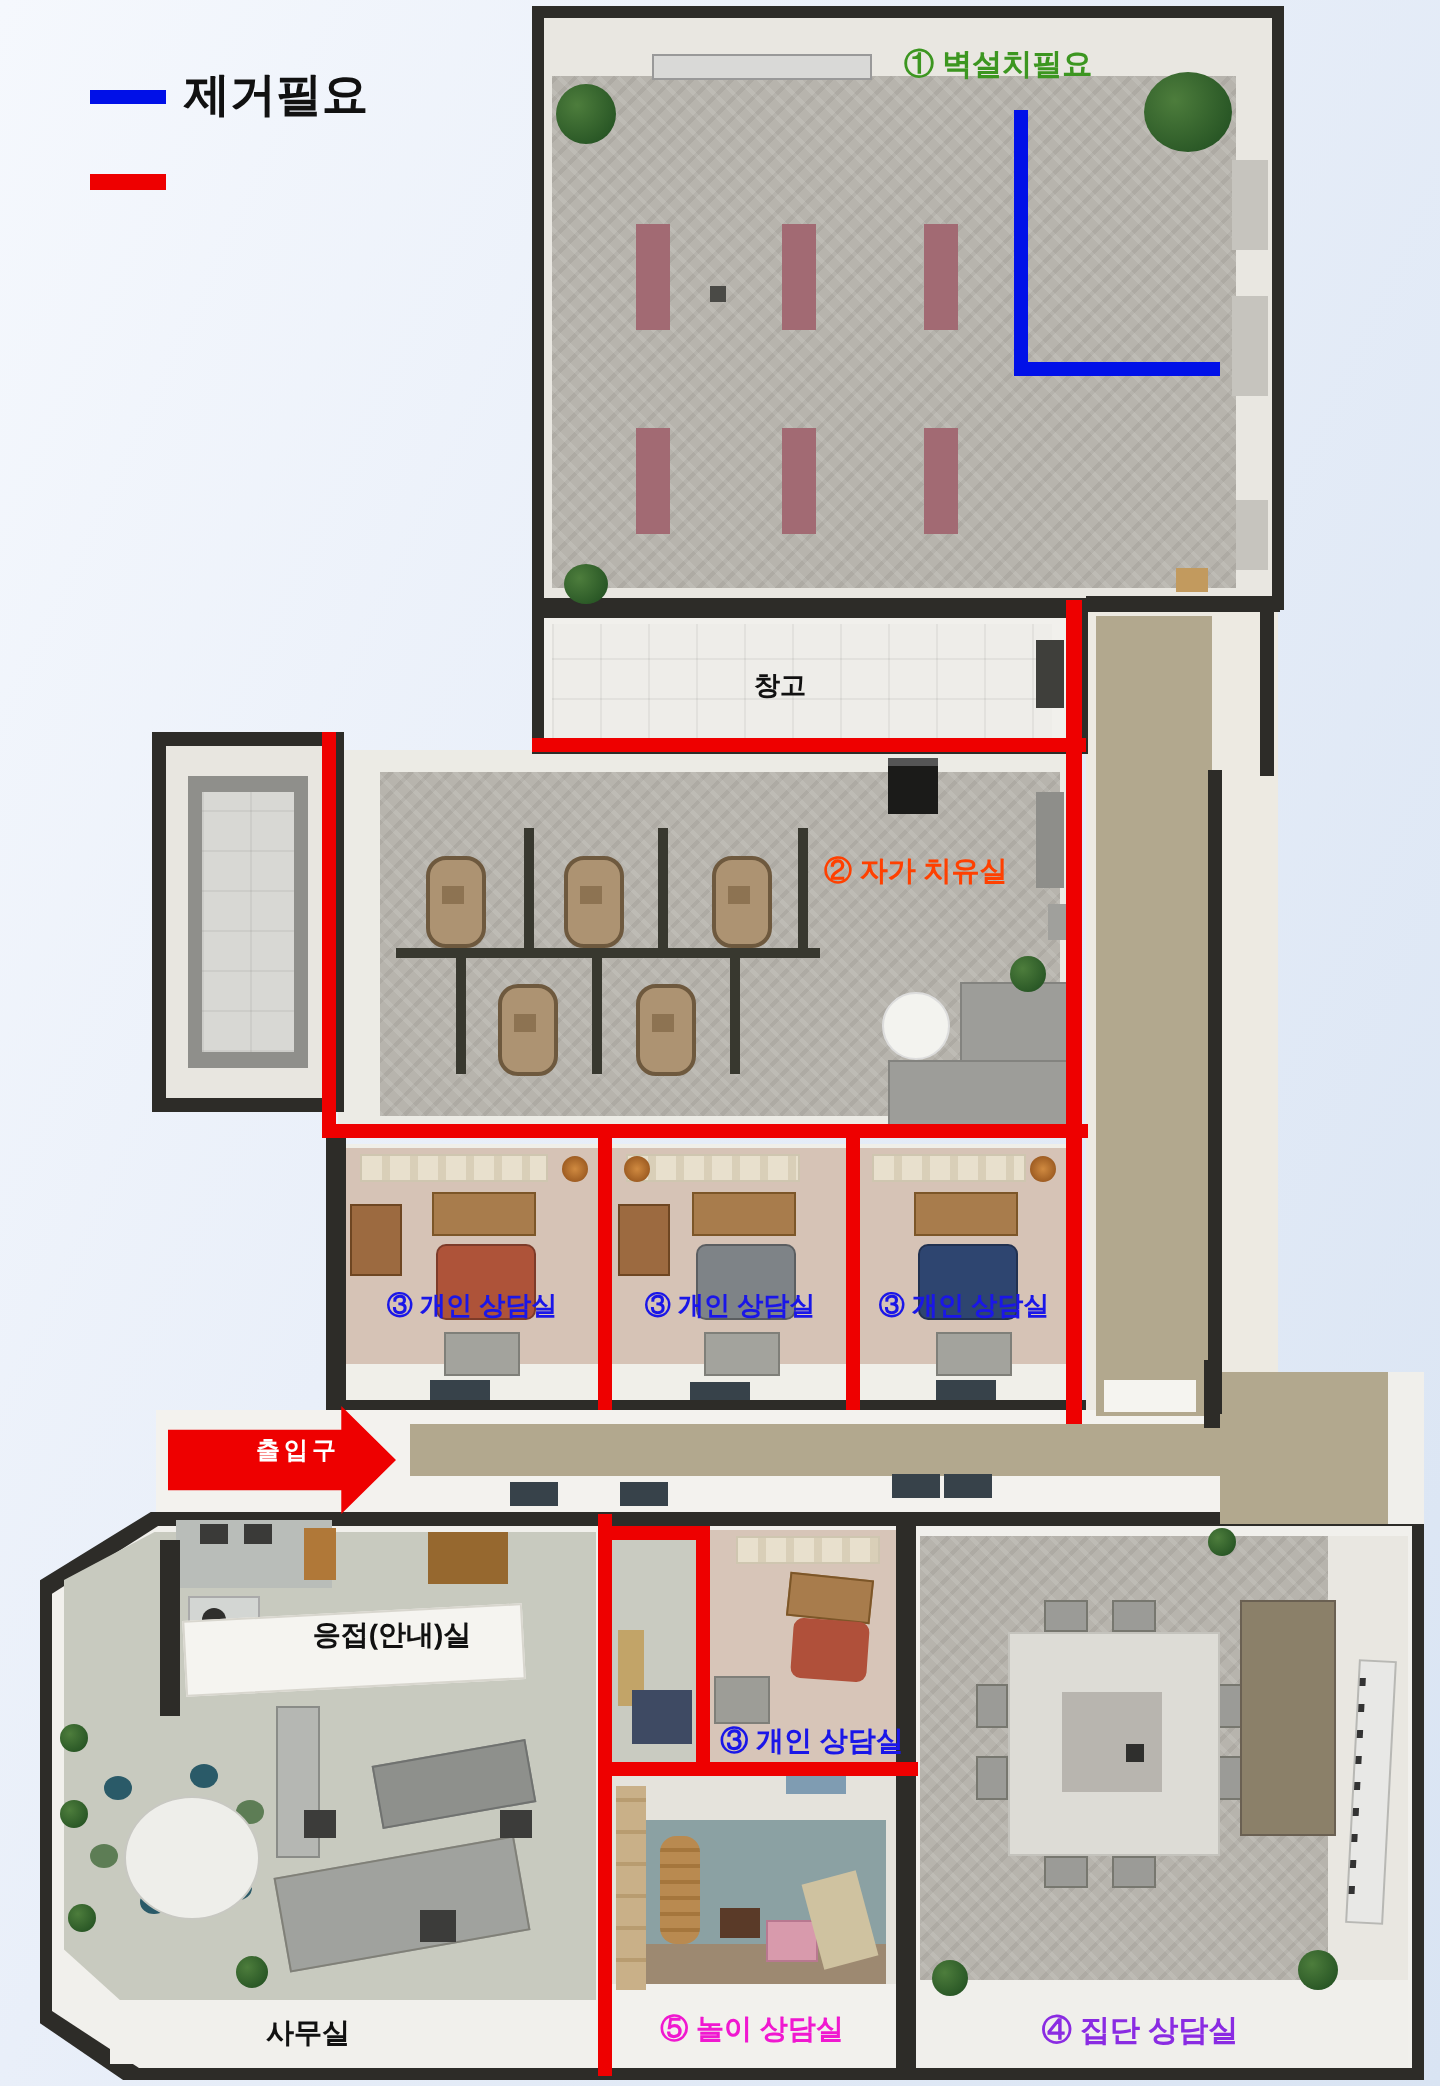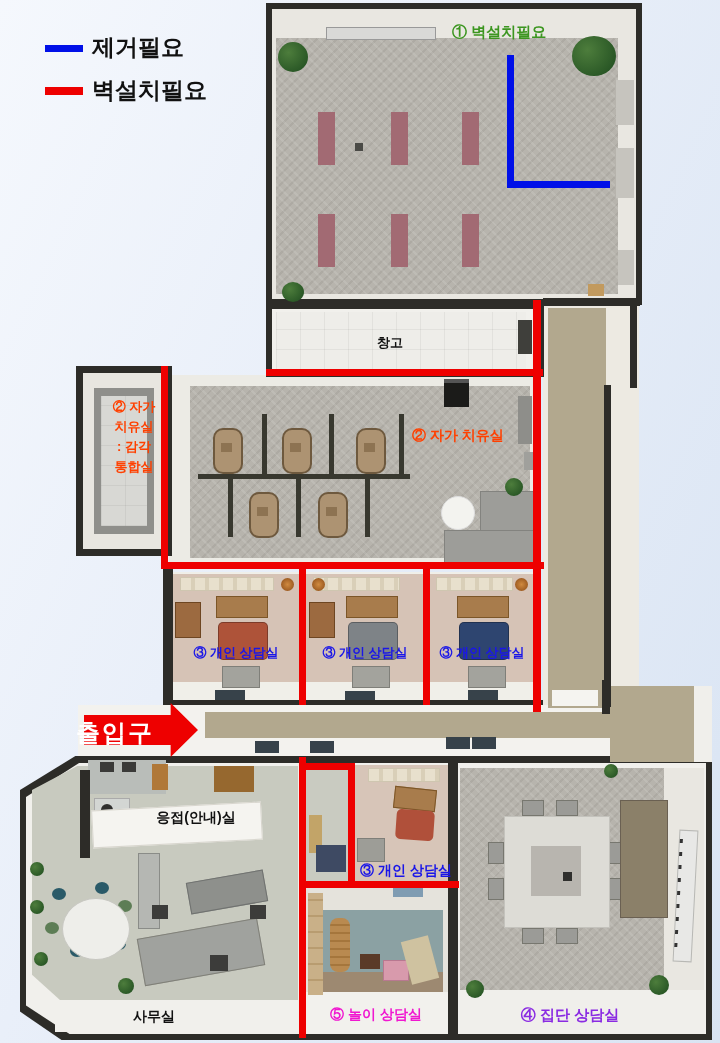--- a/index.html
+++ b/index.html
@@ -42,21 +42,20 @@
 </style>
 </head>
 <body>
 
 <div class="stage">
 
   <div class="abs" style="left:40px;top:25px;width:220px;height:90px;z-index:70;">
     <div class="abs" style="left:5px;top:20px;width:38px;height:7px;background:#0010e8;"></div>
     <div class="lbl" style="left:52px;top:7px;font-size:23px;color:#111;">제거필요</div>
     <div class="abs" style="left:5px;top:62px;width:38px;height:8px;background:#ee0000;"></div>
-    <div class="lbl" style="left:52px;top:50px;font-size:23px;color:#111;">벽설치필요</div>
   </div>
 
   <div class="abs" style="left:266px;top:3px;width:376px;height:302px;background:#e9e7e1;border:6px solid #2d2c28;box-sizing:border-box;z-index:2;"></div>
   <div class="floor herr" style="left:276px;top:38px;width:342px;height:256px;z-index:3;"></div>
   <div class="furn" style="left:326px;top:27px;width:108px;height:11px;background:#d9d9d7;border:1px solid #999;"></div>
   <div class="lbl" style="left:452px;top:23px;font-size:15px;color:#3c9620;">① 벽설치필요</div>
   <div class="mat6" style="left:318px;top:112px;"></div>
   <div class="mat6" style="left:391px;top:112px;"></div>
   <div class="mat6" style="left:462px;top:112px;"></div>
   <div class="mat6" style="left:318px;top:214px;"></div>
@@ -81,26 +80,20 @@
   <div class="floor" style="left:543px;top:302px;width:96px;height:412px;background:#edeae2;"></div>
   <div class="floor" style="left:548px;top:308px;width:58px;height:400px;background:#b2a88e;z-index:2;"></div>
   <div class="wall" style="left:604px;top:385px;width:7px;height:322px;"></div>
   <div class="wall" style="left:630px;top:302px;width:7px;height:86px;"></div>
   <div class="wall" style="left:543px;top:298px;width:97px;height:8px;"></div>
   <div class="furn" style="left:552px;top:690px;width:46px;height:16px;background:#f5f4f0;z-index:3;"></div>
 
   <div class="abs" style="left:76px;top:366px;width:96px;height:190px;background:#e8e6e0;border:7px solid #2d2c28;box-sizing:border-box;z-index:2;"></div>
   <div class="floor" style="left:94px;top:388px;width:60px;height:146px;background:#8f8f8b;z-index:3;"></div>
   <div class="floor grid" style="left:101px;top:396px;width:46px;height:130px;background-color:#d8d8d4;z-index:4;"></div>
-  <div class="lbl" style="left:103px;top:397px;width:62px;text-align:center;font-size:13px;line-height:20px;color:#ff4000;">
-    <span style="display:block;">② 자가</span>
-    <span style="display:block;">치유실</span>
-    <span style="display:block;">: 감각</span>
-    <span style="display:block;">통합실</span>
-  </div>
 
   <div class="floor" style="left:169px;top:375px;width:368px;height:192px;background:#ecebe5;"></div>
   <div class="floor herr" style="left:190px;top:386px;width:340px;height:172px;z-index:2;"></div>
   <div class="part" style="left:198px;top:474px;width:212px;height:5px;"></div>
   <div class="part" style="left:262px;top:414px;width:5px;height:64px;"></div>
   <div class="part" style="left:329px;top:414px;width:5px;height:64px;"></div>
   <div class="part" style="left:399px;top:414px;width:5px;height:64px;"></div>
   <div class="part" style="left:228px;top:479px;width:5px;height:58px;"></div>
   <div class="part" style="left:296px;top:479px;width:5px;height:58px;"></div>
   <div class="part" style="left:365px;top:479px;width:5px;height:58px;"></div>
@@ -163,21 +156,21 @@
   <div class="floor" style="left:205px;top:712px;width:432px;height:26px;background:#b2a88e;z-index:3;"></div>
   <div class="floor" style="left:610px;top:686px;width:84px;height:76px;background:#b2a88e;z-index:3;"></div>
   <div class="floor" style="left:694px;top:686px;width:18px;height:76px;background:#f0efeb;z-index:3;"></div>
   <div class="wall" style="left:602px;top:680px;width:8px;height:34px;"></div>
   <div class="doormat" style="left:255px;top:741px;width:24px;height:12px;"></div>
   <div class="doormat" style="left:310px;top:741px;width:24px;height:12px;"></div>
   <div class="doormat" style="left:446px;top:737px;width:24px;height:12px;"></div>
   <div class="doormat" style="left:472px;top:737px;width:24px;height:12px;"></div>
 
   <div class="abs" style="left:84px;top:703px;width:114px;height:54px;background:#ee0000;z-index:60;clip-path:polygon(0 22%,76% 22%,76% 0,100% 50%,76% 100%,76% 78%,0 78%);"></div>
-  <div class="lbl" style="left:76px;top:717px;width:80px;text-align:left;font-size:24px;letter-spacing:2px;color:#ffffff;z-index:61;">출입구</div>
+  <div class="lbl" style="left:90px;top:717px;width:80px;text-align:right;font-size:12px;letter-spacing:2px;color:#ffffff;z-index:61;">출입구</div>
 
   <div class="abs" style="left:20px;top:756px;width:692px;height:284px;background:#2d2c28;z-index:2;clip-path:polygon(8% 0,100% 0,100% 100%,6% 100%,0 90%,0 12%);"></div>
   <div class="abs" style="left:26px;top:763px;width:680px;height:271px;background:#f1f0ec;z-index:3;clip-path:polygon(7.8% 0,100% 0,100% 100%,6.4% 100%,0 89.5%,0 12.5%);"></div>
 
   <div class="floor" style="left:32px;top:766px;width:266px;height:240px;background:#c8cabf;z-index:4;clip-path:polygon(17% 0,100% 0,100% 100%,13% 100%,0 87%,0 10%);"></div>
   <div class="floor" style="left:55px;top:1000px;width:243px;height:32px;background:#f1f0ec;z-index:5;"></div>
   <div class="wall" style="left:80px;top:770px;width:10px;height:88px;z-index:8;"></div>
   <div class="furn" style="left:88px;top:760px;width:78px;height:34px;background:#b9bdb9;z-index:6;"></div>
   <div class="furn" style="left:100px;top:762px;width:14px;height:10px;background:#3a3a38;z-index:7;"></div>
   <div class="furn" style="left:122px;top:762px;width:14px;height:10px;background:#3a3a38;z-index:7;"></div>

